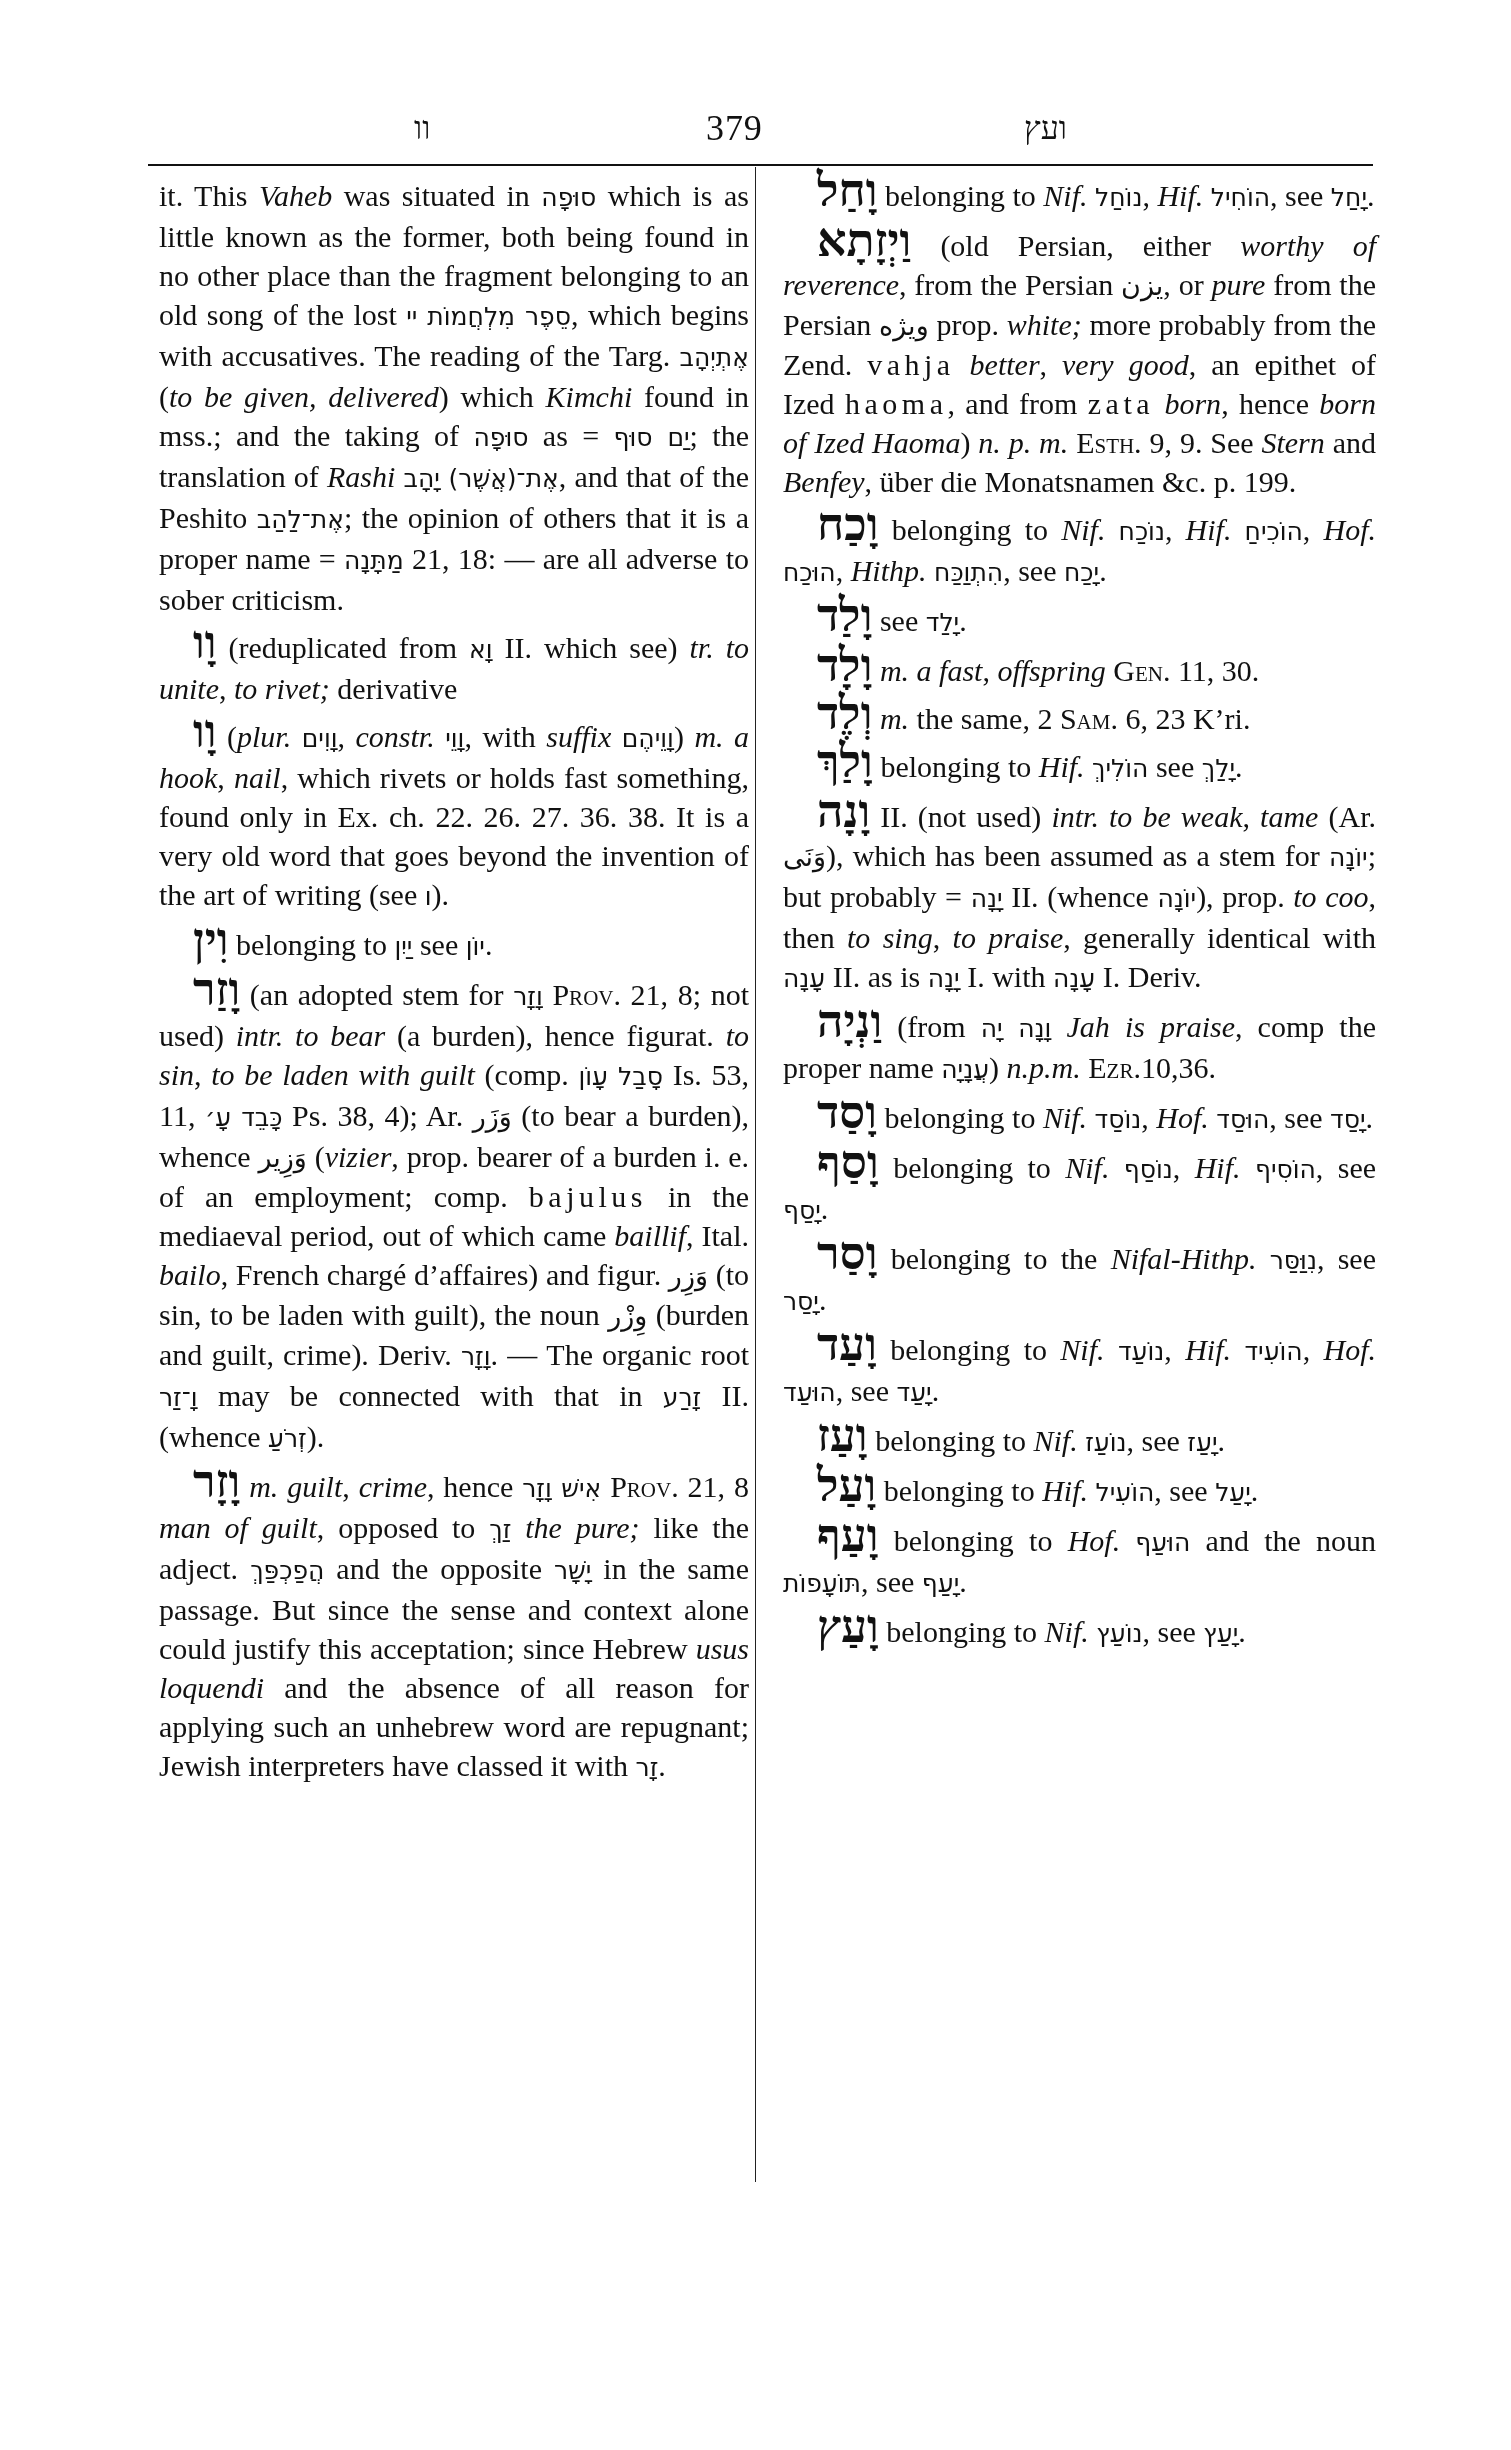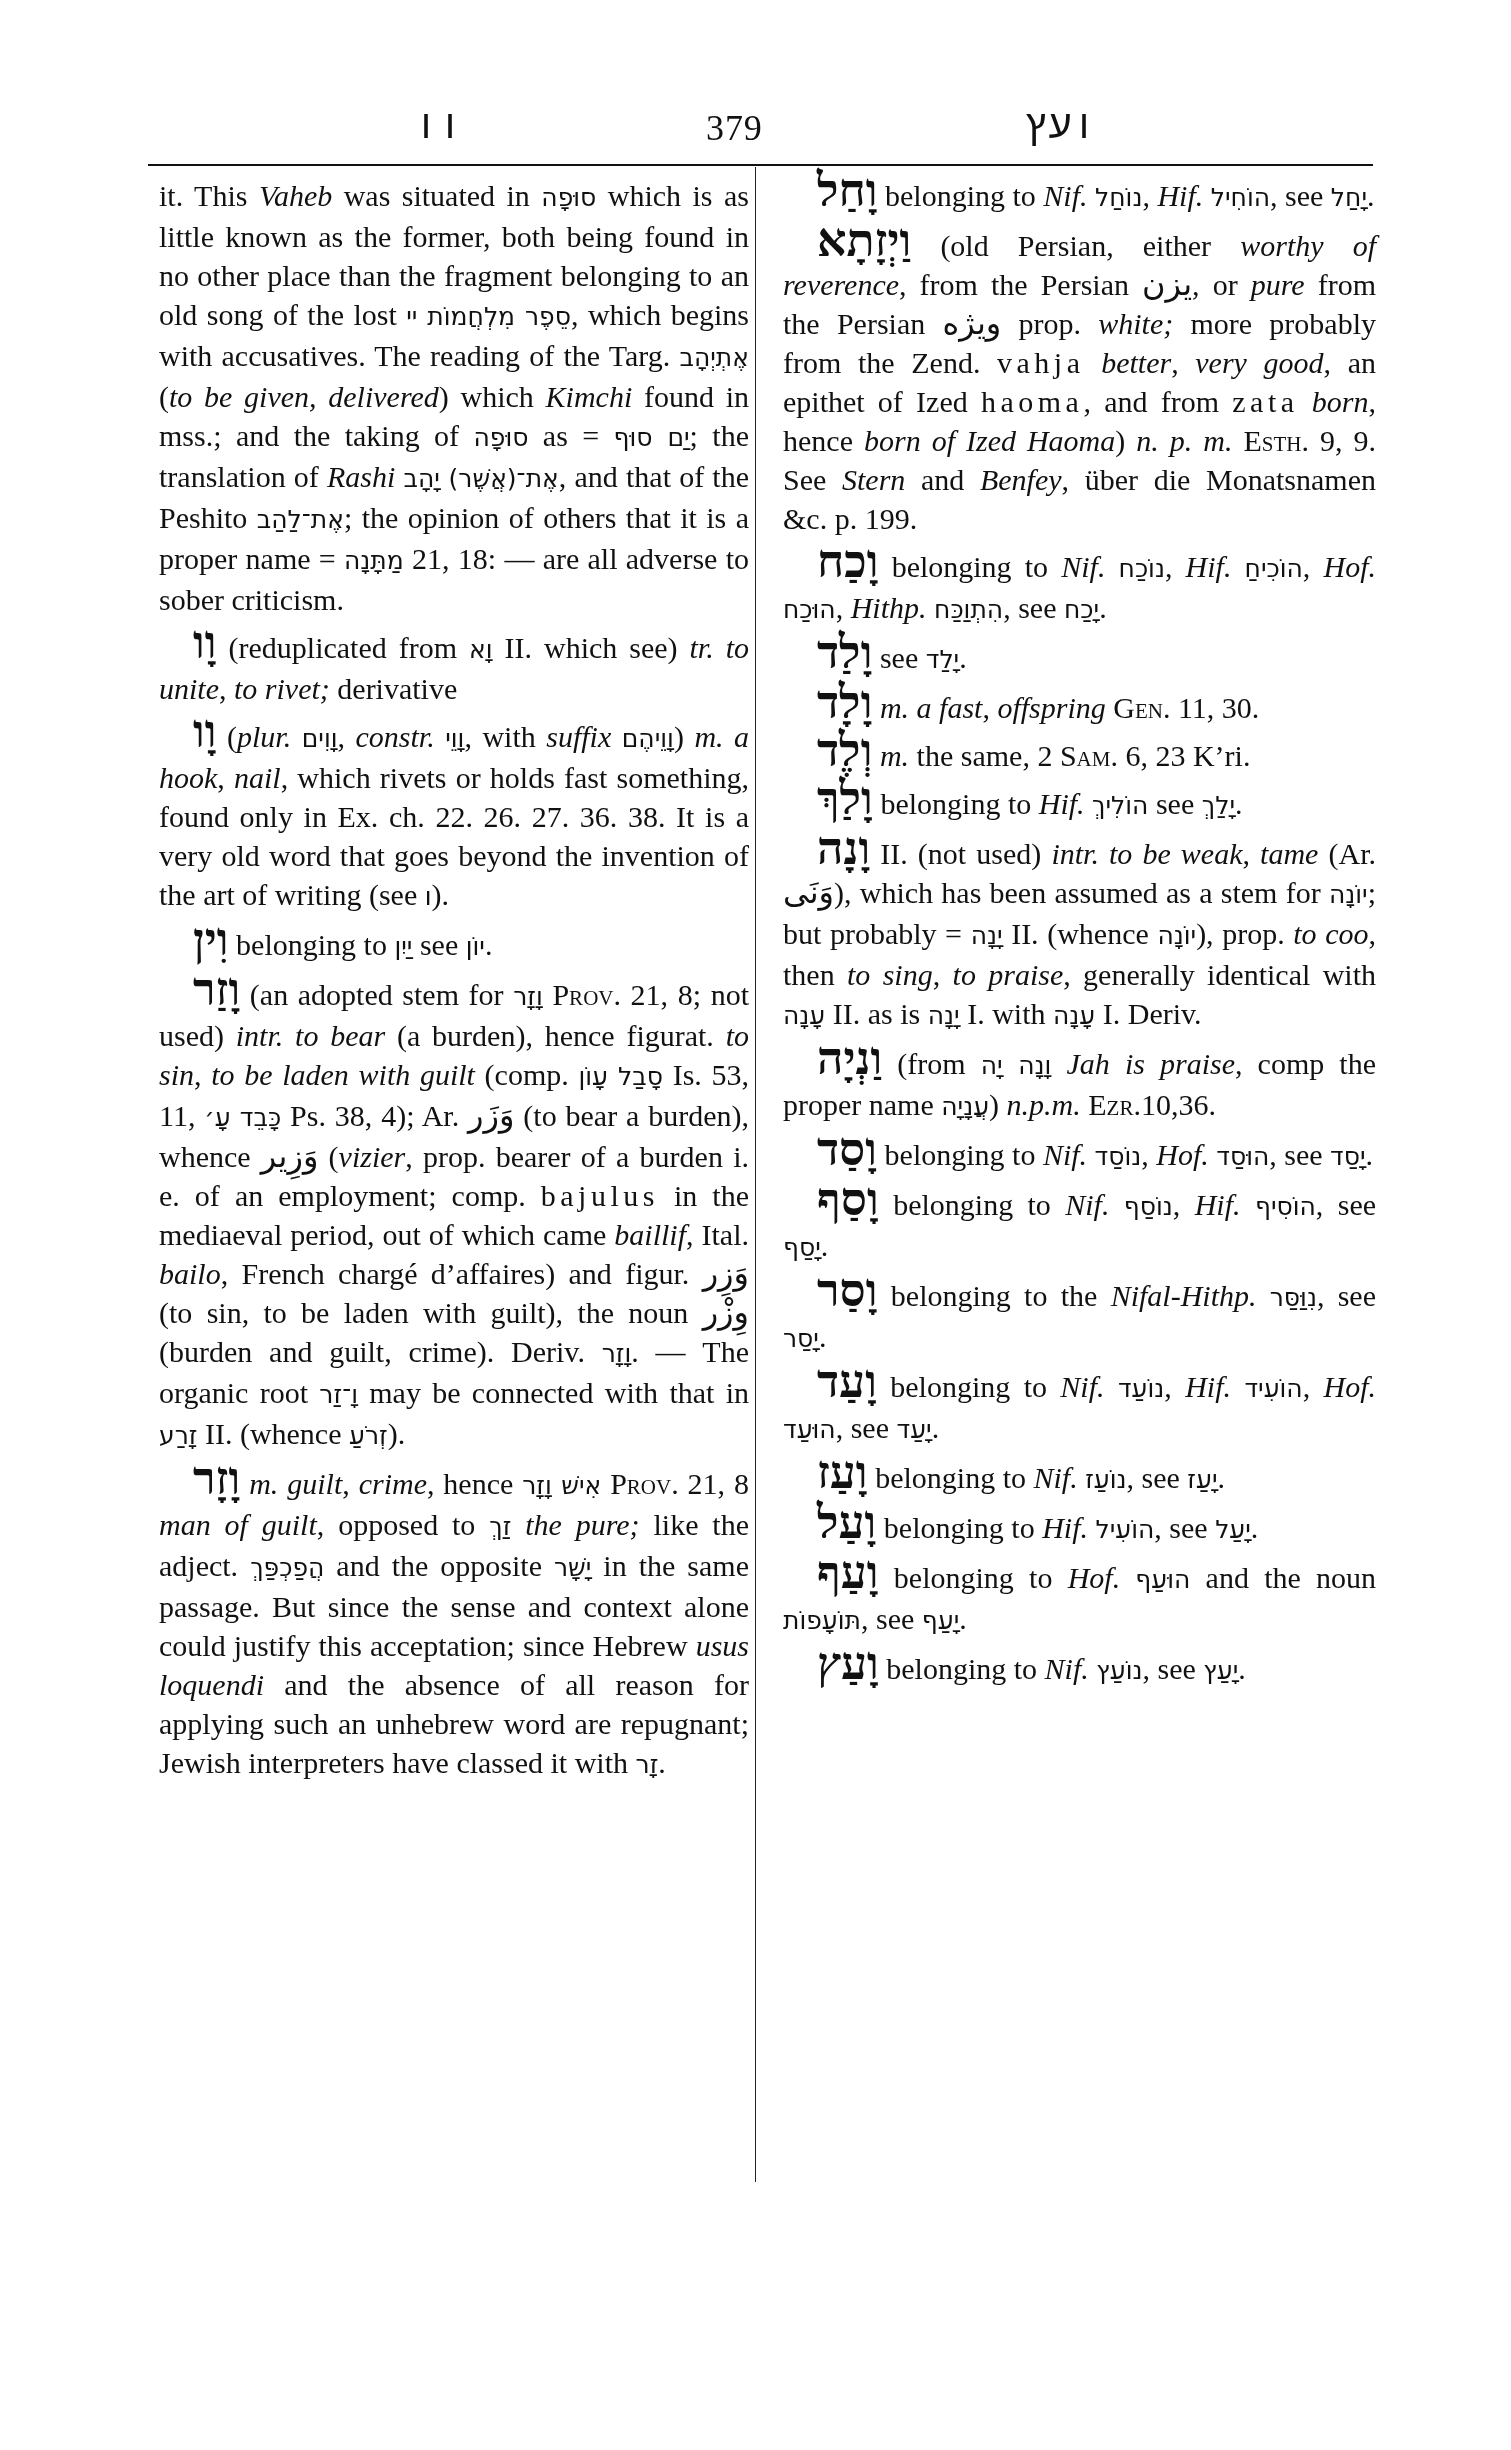--- a/index.html
+++ b/index.html
@@ -5,22 +5,22 @@
   html, body { margin: 0; padding: 0; background: #ffffff; }
   body {
     width: 1512px; height: 2450px; position: relative; overflow: hidden;
     font-family: "Liberation Serif", "DejaVu Serif", serif;
     color: #111111;
   }
   .page-header {
     position: absolute; top: 101px; left: 144px; width: 1232px; height: 56px;
   }
   .page-header .hd {
-    position: absolute; top: 0; font-size: 40px; line-height: 54px;
-    font-family: Liberation Mono, monospace; font-weight: normal;
+    position: absolute; top: 0; font-size: 32px; line-height: 54px;
+    font-family: Liberation Serif, serif; font-weight: normal;
   }
   .hd-left { left: 270px; }
   .hd-center { left: 562px; font-family: "Liberation Serif", serif !important; font-size: 36px !important; letter-spacing: 0.9px; }
   .hd-right { left: 880px; }
   .header-rule {
     position: absolute; top: 164px; left: 148px; width: 1225px; height: 0;
     border-top: 2.7px solid #111; 
   }
   .column-divider {
     position: absolute; top: 167px; left: 755px; width: 0; height: 2015px;
@@ -37,21 +37,21 @@
   .entry.cont { text-indent: 0; }
   .hw {
     font-family: "DejaVu Serif", serif; font-weight: bold; font-size: 46px;
     direction: rtl; unicode-bidi: isolate; line-height: 27px;
   }
   .he {
     font-family: "DejaVu Sans", sans-serif; font-size: 25px;
     direction: rtl; unicode-bidi: isolate;
   }
   .ar {
-    font-family: "DejaVu Sans", sans-serif; font-size: 32px;
+    font-family: "DejaVu Sans", sans-serif; font-size: 27px;
     direction: rtl; unicode-bidi: isolate;
   }
   .i { font-style: italic; }
   .sc { font-variant: small-caps; }
   .sp { letter-spacing: 4.5px; }
 </style>
 </head>
 <body>
 
 <div>

